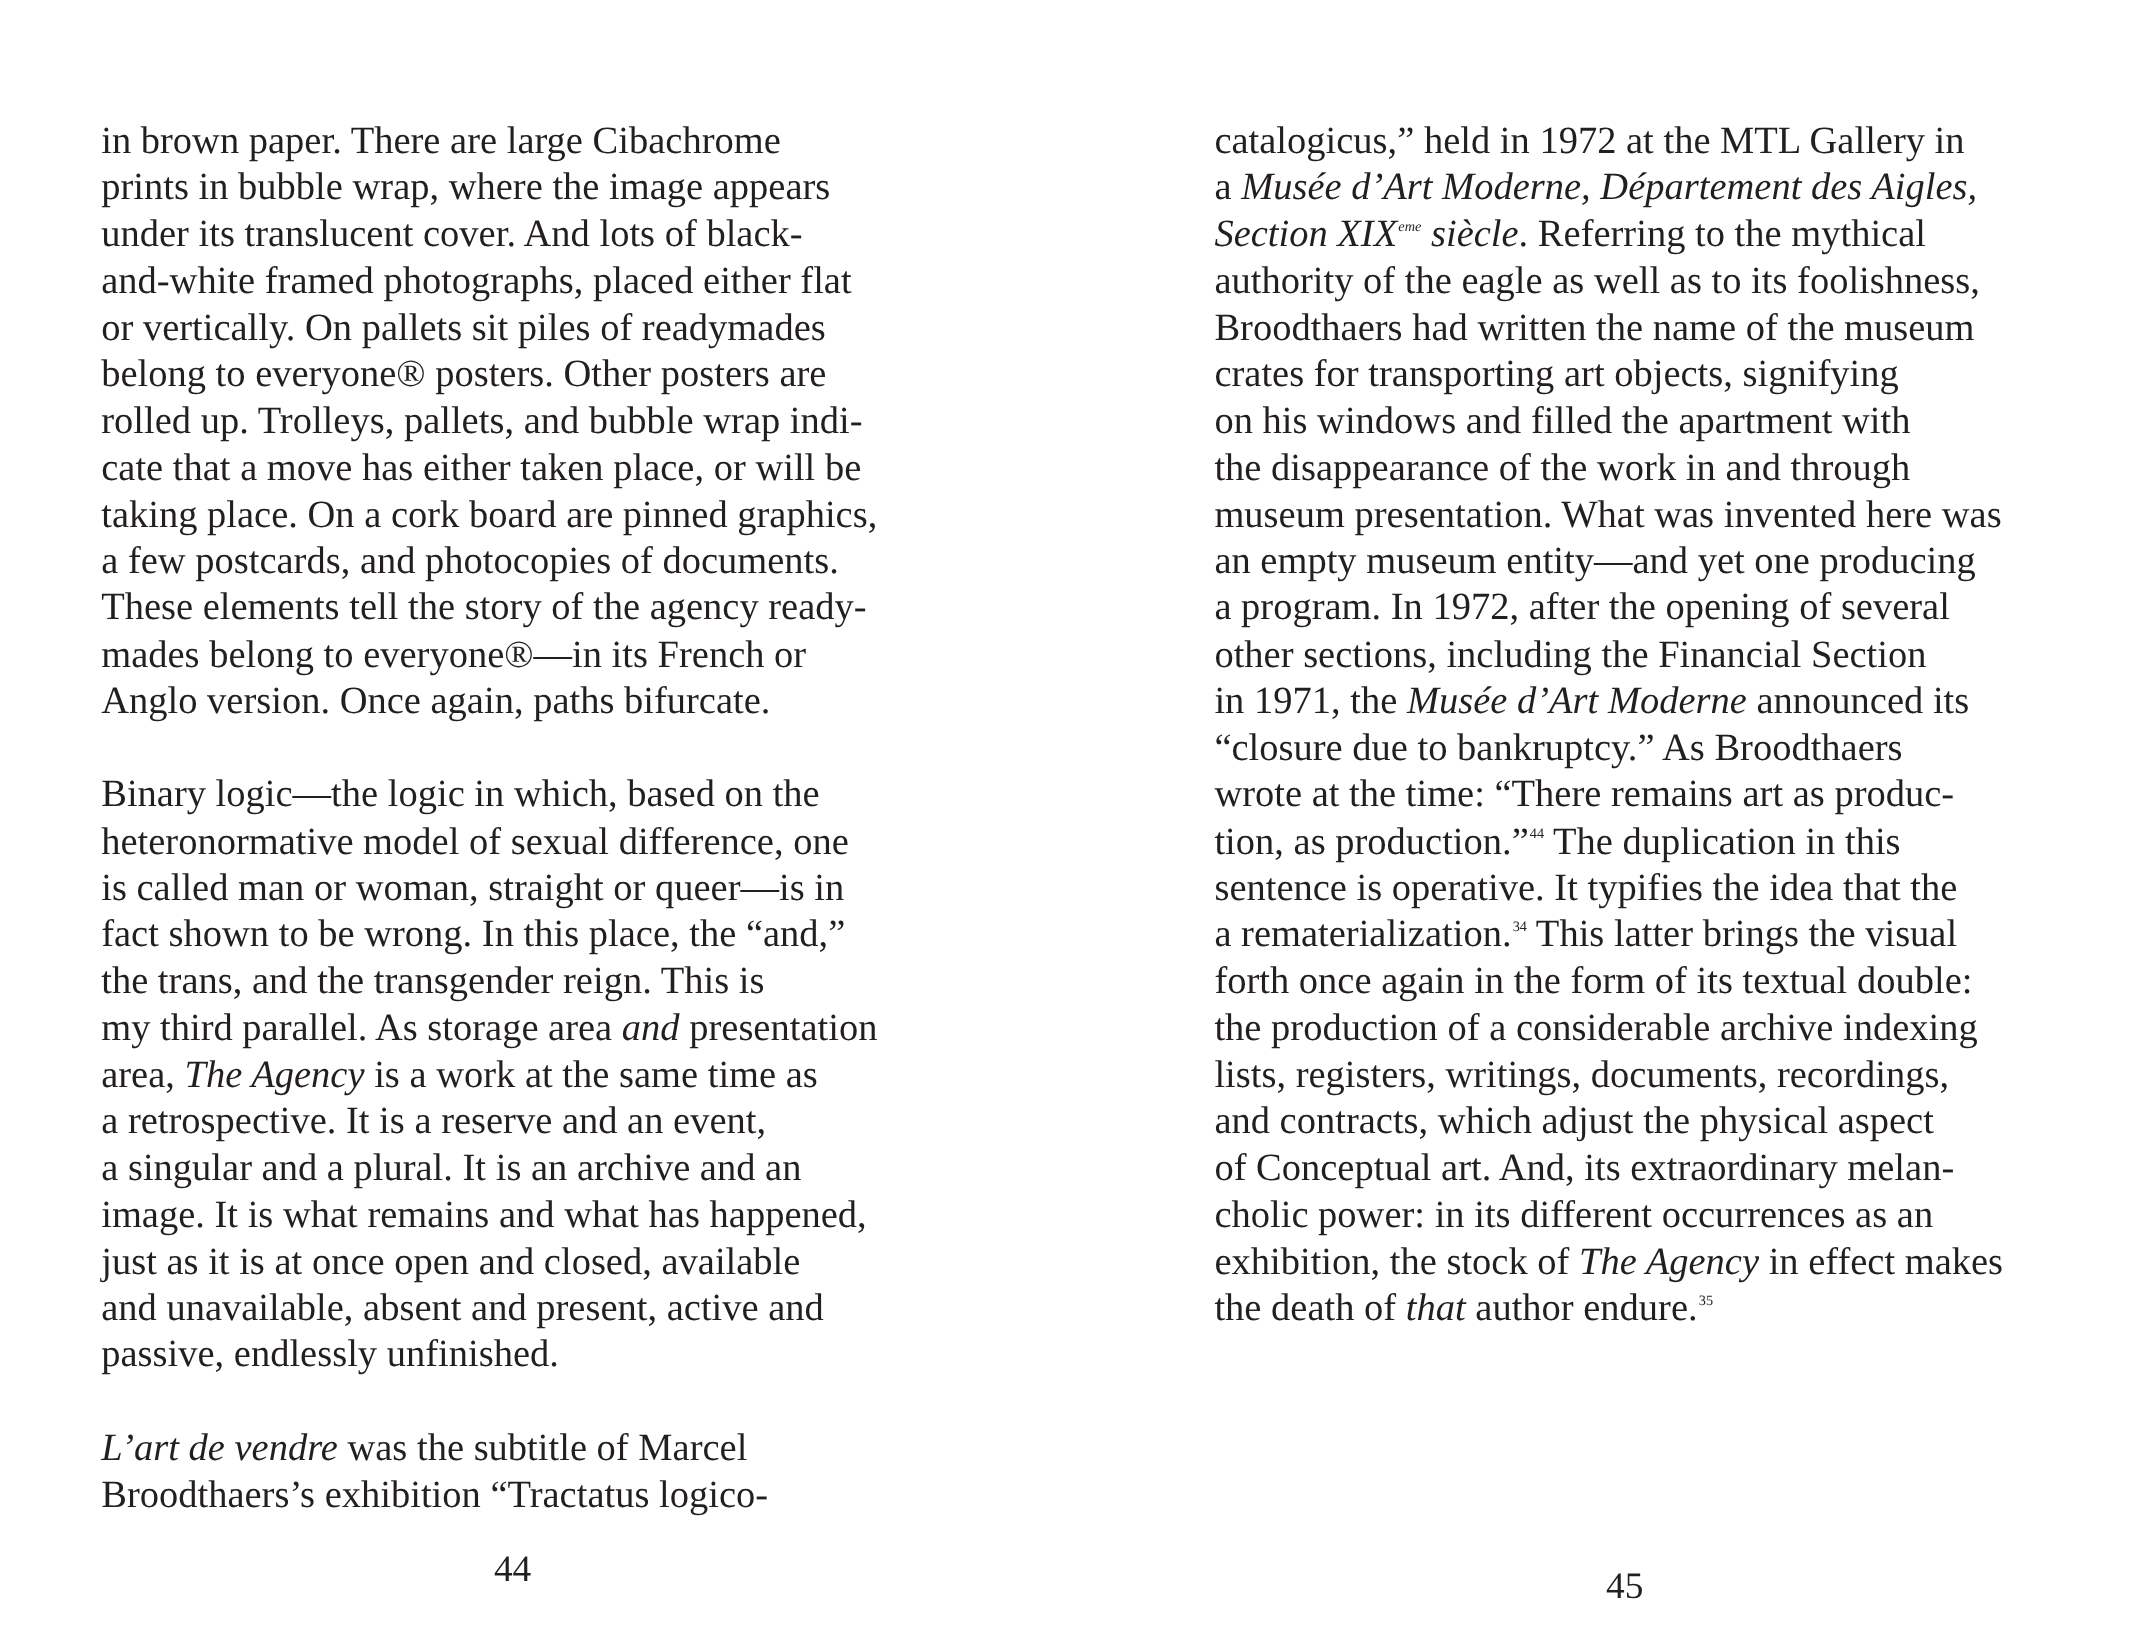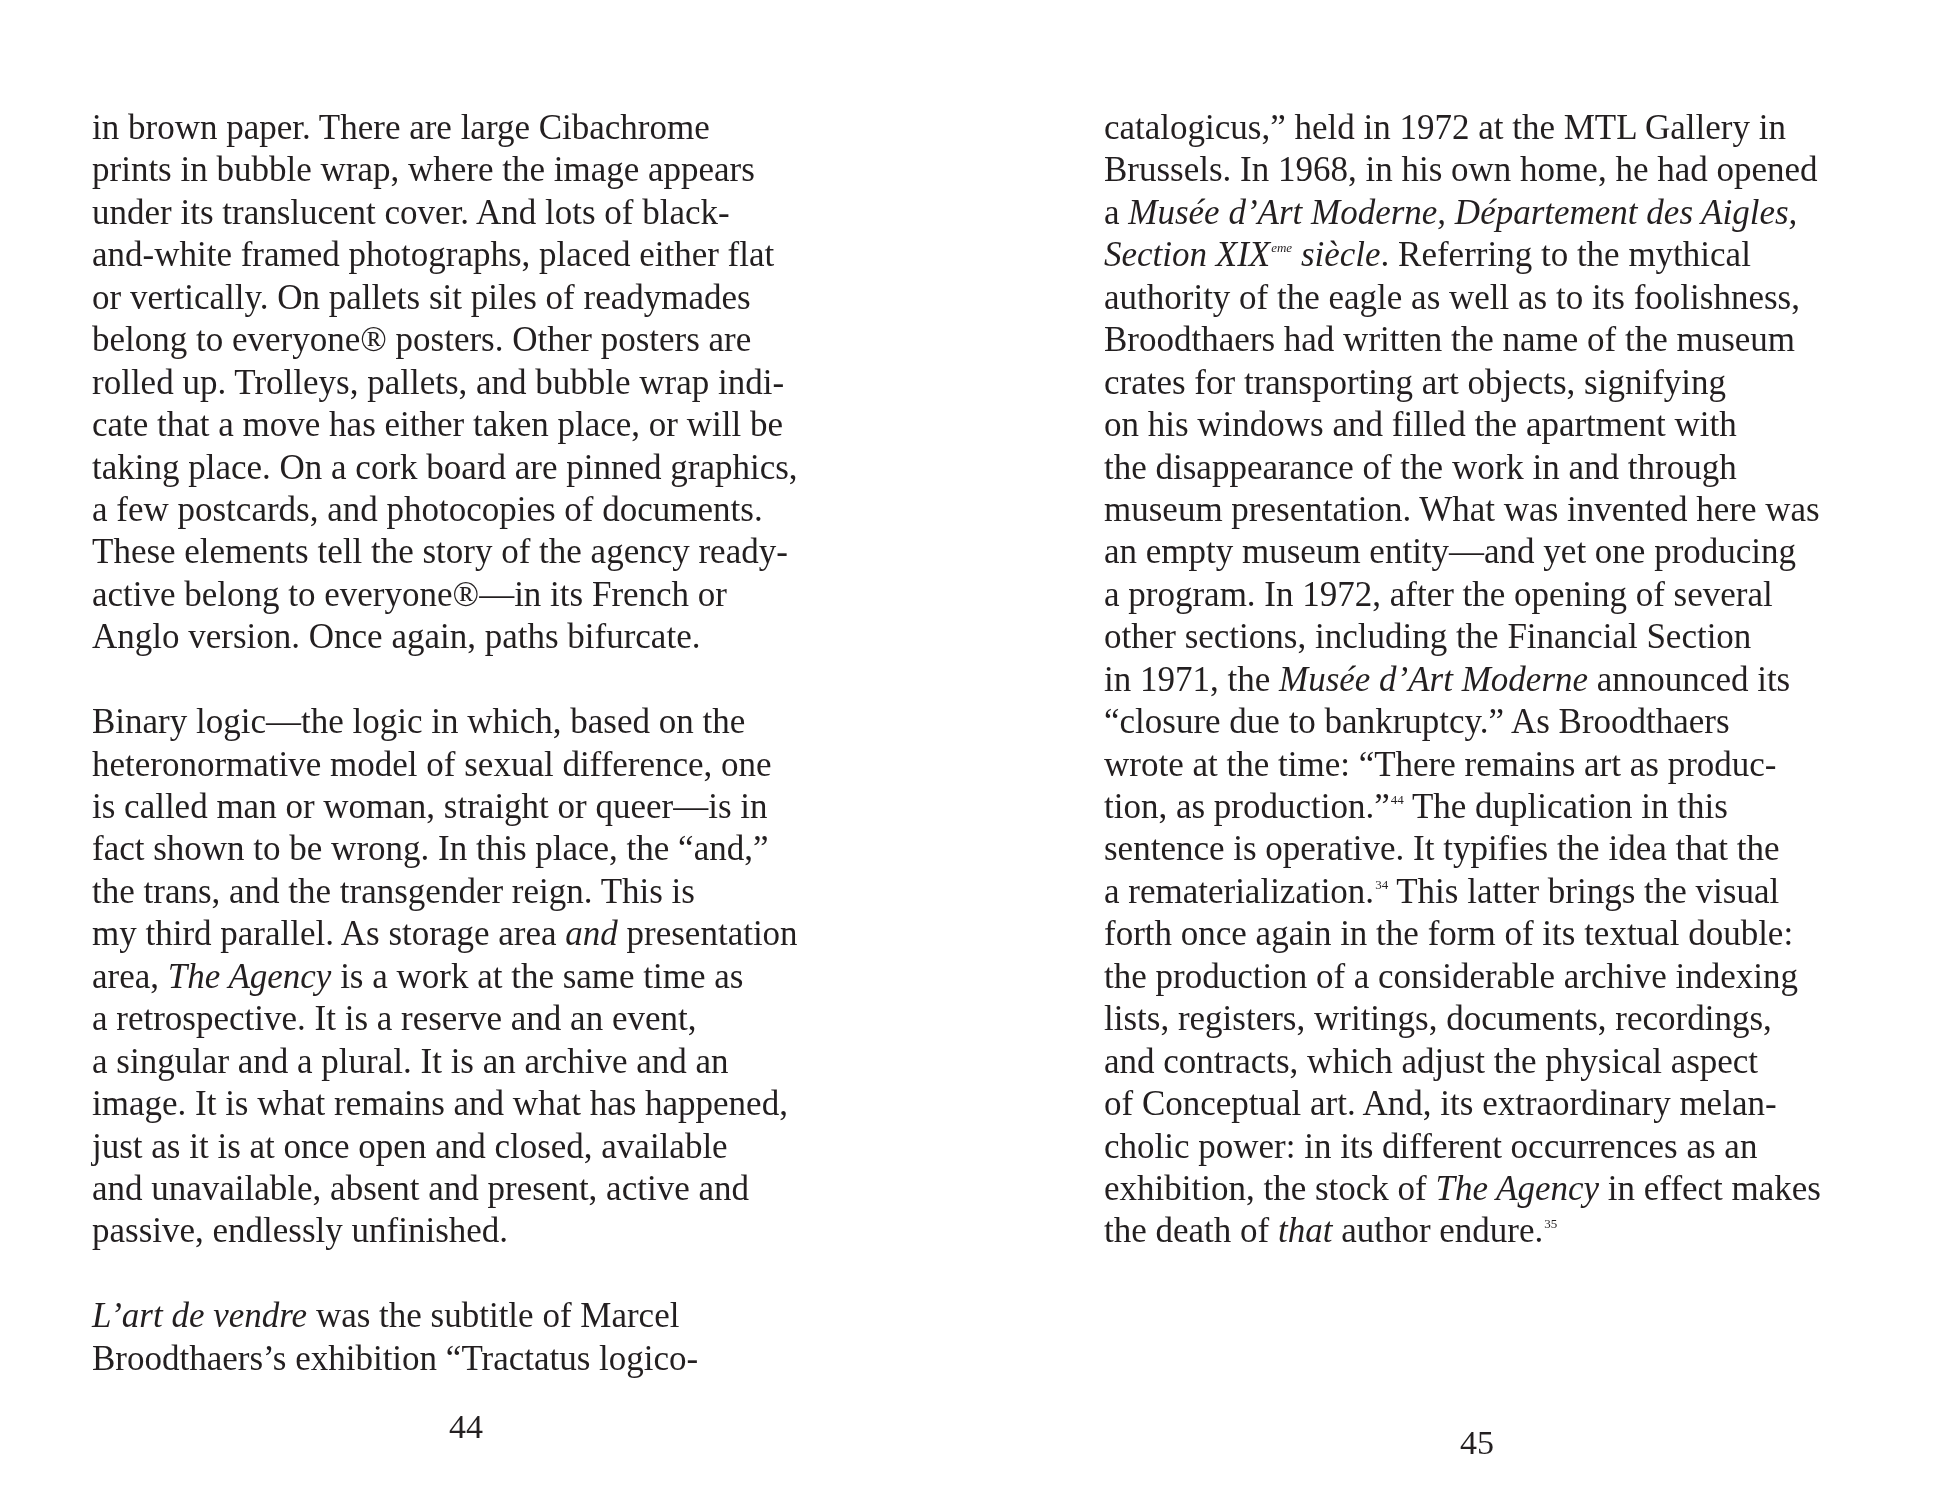--- a/index.html
+++ b/index.html
@@ -67,21 +67,21 @@
       <span class="line"><span>prints in bubble wrap, where the image appears</span></span>
       <span class="line"><span>under its translucent cover. And lots of black-</span></span>
       <span class="line"><span>and-white framed photographs, placed either flat</span></span>
       <span class="line"><span>or vertically. On pallets sit piles of readymades</span></span>
       <span class="line"><span>belong to everyone® posters. Other posters are</span></span>
       <span class="line"><span>rolled up. Trolleys, pallets, and bubble wrap indi-</span></span>
       <span class="line"><span>cate that a move has either taken place, or will be</span></span>
       <span class="line"><span>taking place. On a cork board are pinned graphics,</span></span>
       <span class="line"><span>a few postcards, and photocopies of documents.</span></span>
       <span class="line"><span>These elements tell the story of the agency ready-</span></span>
-      <span class="line"><span>active belong to everyone®—in its French or</span></span>
+      <span class="line"><span>mades belong to everyone®—in its French or</span></span>
       <span class="line"><span>Anglo version. Once again, paths bifurcate.</span></span>
       <span class="line blank"></span>
       <span class="line"><span>Binary logic—the logic in which, based on the</span></span>
       <span class="line"><span>heteronormative model of sexual difference, one</span></span>
       <span class="line"><span>is called man or woman, straight or queer—is in</span></span>
       <span class="line"><span>fact shown to be wrong. In this place, the “and,”</span></span>
       <span class="line"><span>the trans, and the transgender reign. This is</span></span>
       <span class="line"><span>my third parallel. As storage area </span><span class="seg-italic">and</span><span> presentation</span></span>
       <span class="line"><span>area, </span><span class="seg-italic">The Agency</span><span> is a work at the same time as</span></span>
       <span class="line"><span>a retrospective. It is a reserve and an event,</span></span>
@@ -93,21 +93,20 @@
       <span class="line blank"></span>
       <span class="line"><span class="seg-italic">L’art de vendre</span><span> was the subtitle of Marcel</span></span>
       <span class="line"><span>Broodthaers’s exhibition “Tractatus logico-</span></span>
     </div>
   <div class="page-number">44</div>
 </div>
 
 <div class="page page-right">
   <div class="column">
       <span class="line"><span>catalogicus,” held in 1972 at the MTL Gallery in</span></span>
-      <span class="line"><span>Brussels. In 1968, in his own home, he had opened</span></span>
       <span class="line"><span>a </span><span class="seg-italic">Musée d’Art Moderne, Département des Aigles,</span></span>
       <span class="line"><span class="seg-italic">Section XIX</span><span class="seg-sup italic">eme</span><span class="seg-italic"> siècle</span><span>. Referring to the mythical</span></span>
       <span class="line"><span>authority of the eagle as well as to its foolishness,</span></span>
       <span class="line"><span>Broodthaers had written the name of the museum</span></span>
       <span class="line"><span>crates for transporting art objects, signifying</span></span>
       <span class="line"><span>on his windows and filled the apartment with</span></span>
       <span class="line"><span>the disappearance of the work in and through</span></span>
       <span class="line"><span>museum presentation. What was invented here was</span></span>
       <span class="line"><span>an empty museum entity—and yet one producing</span></span>
       <span class="line"><span>a program. In 1972, after the opening of several</span></span>

